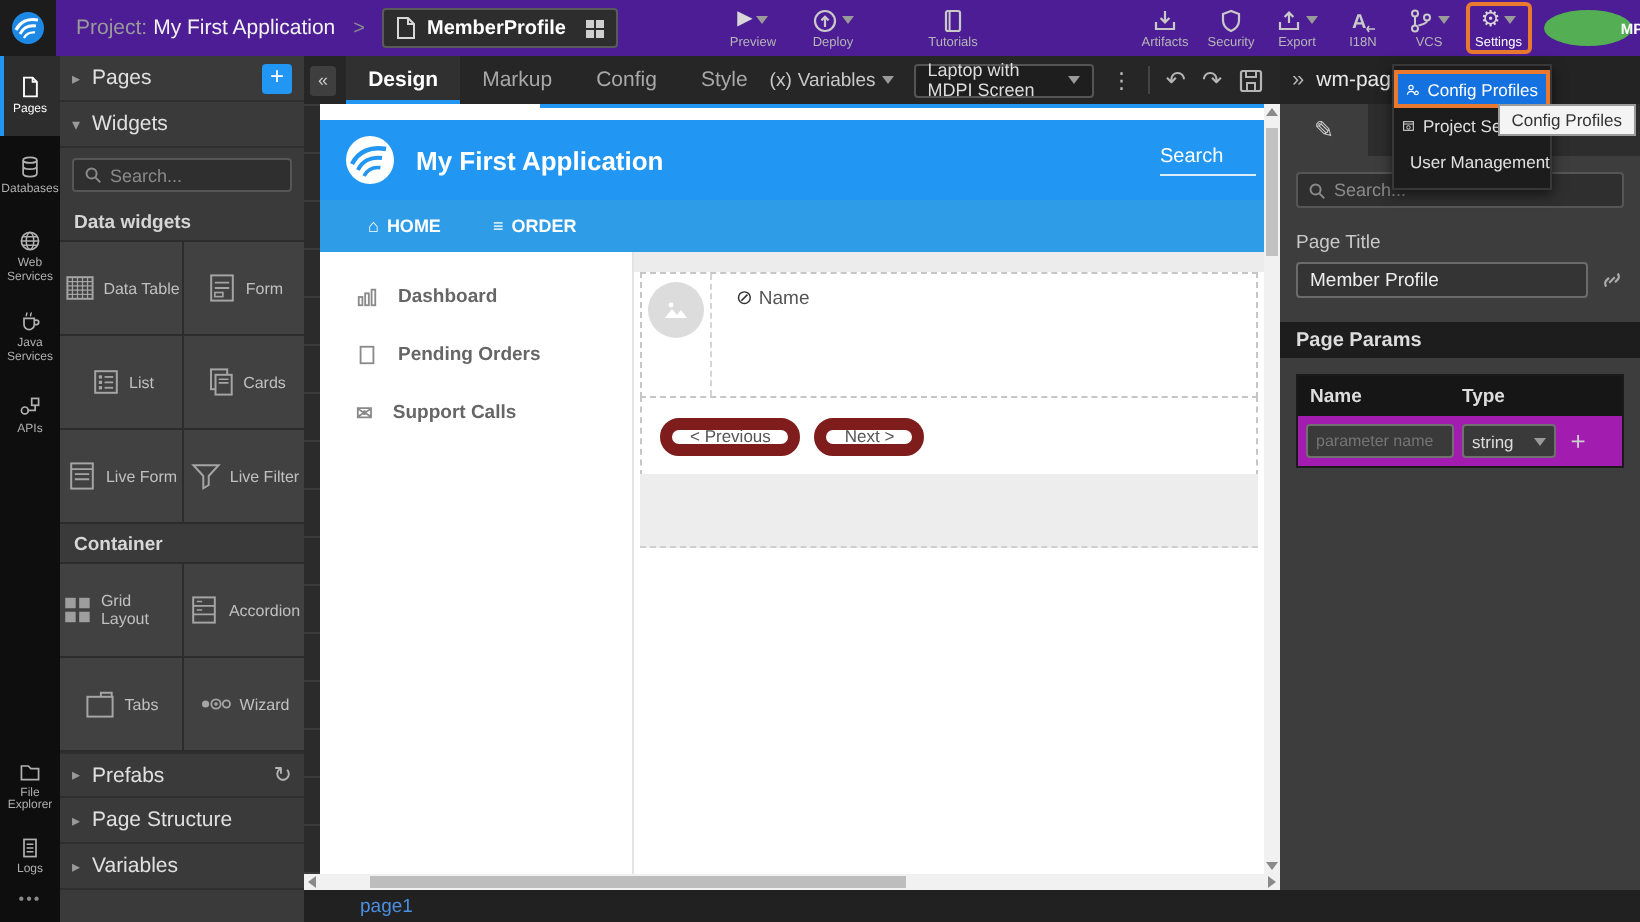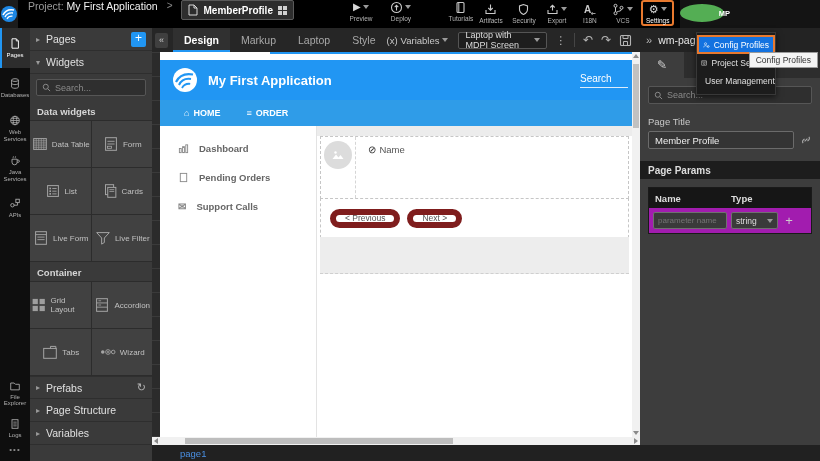--- a/index.html
+++ b/index.html
@@ -1,22 +1,22 @@
 <!DOCTYPE html>
 <html><head>
 <meta charset="utf-8">
 <style>
   * { box-sizing: border-box; margin: 0; padding: 0; }
   html,body { width:820px; height:461px; background:#141414; overflow:hidden;
     font-family:"Liberation Sans", sans-serif; }
   #root { position:relative; width:820px; height:461px; background:#141414; }
 
   
-  .topbar { position:absolute; left:0; top:0; width:680px; height:28px;
-    background:#000000; display:flex; align-items:flex-start; color:#fff; }
+  .topbar { position:absolute; left:0; top:0; width:820px; height:28px;
+    background:#4c1d95; display:flex; align-items:center; color:#fff; }
   .logo-box { width:28px; height:28px; background:#1c1c1c; display:flex; align-items:center; justify-content:center; }
   .crumb { margin-left:10px; font-size:10.5px; white-space:nowrap; }
   .crumb .plabel { color:#9a9a9a; }
   .crumb .pname { color:#f2f2f2; margin-left:3px; }
   .crumb-chev { margin-left:9px; color:#8a8a8a; font-size:10px; }
   .page-selector { margin-left:9px; height:20px; background:#2d2d2d; border:1px solid #5a5a5a;
     border-radius:2px; display:flex; align-items:center; padding:5px 6px; gap:5px; width:118px; }
   .page-selector .pg-name { font-size:10px; font-weight:bold; color:#fff; flex:1; }
   .tb-left { margin-left:52px; display:flex; align-items:flex-start; }
   .tb-action { display:flex; flex-direction:column; align-items:center; min-width:30px; cursor:pointer; }
@@ -467,21 +467,21 @@
       <span class="acc-label">Variables</span>
     </div>
   </div>
 
   <div class="canvas-col">
     <div class="ctoolbar">
       <div class="collapse-btn">«</div>
       <div class="ctabs">
         <div class="ctab active">Design</div>
         <div class="ctab">Markup</div>
-        <div class="ctab">Laptop</div>
+        <div class="ctab">Config</div>
         <div class="ctab">Style</div>
       </div>
       <div class="ct-right">
         <div class="vars-btn">
           <span>(x)</span>
           <span>Variables</span>
           <span class="caret-d"></span>
         </div>
         <div class="device-select">
           <span>Laptop with MDPI Screen</span>

